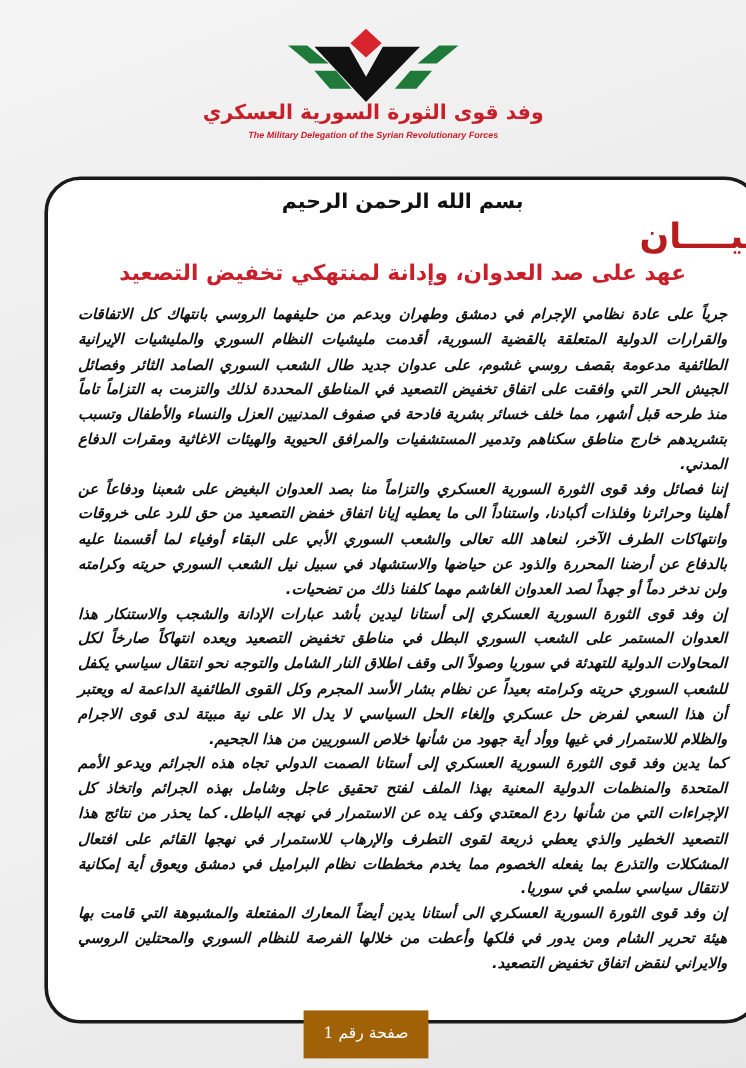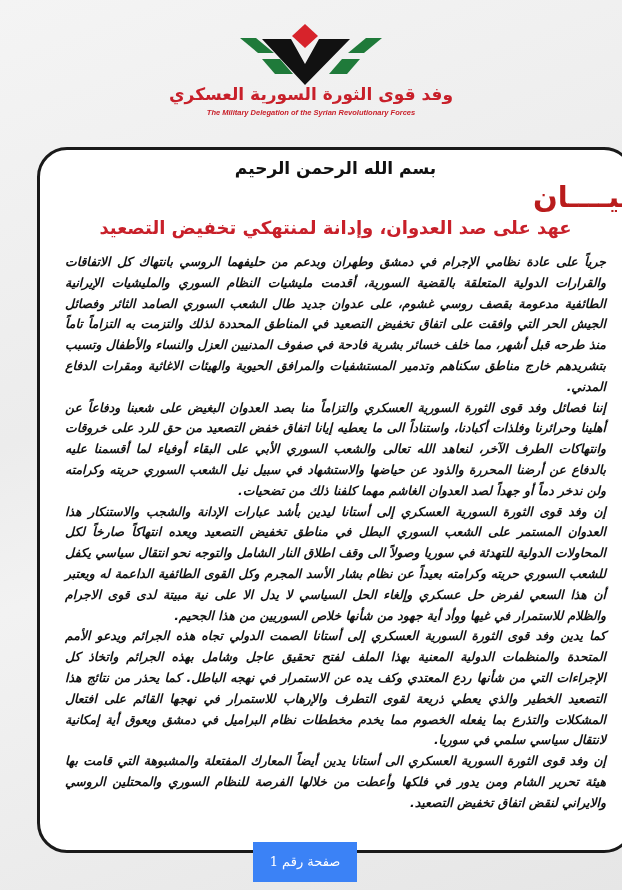--- a/index.html
+++ b/index.html
@@ -35,21 +35,21 @@
     font-size: 18px; color: #c8202a; font-weight: bold;
   }
   .body {
     position: absolute; left: 25px; right: 25px; top: 102px;
     direction: rtl; text-align: justify; text-align-last: right;
     font-size: 12.4px; line-height: 20.8px; color: #111; font-weight: bold;
   }
   .body p { margin: 0; font-style: italic; }
   .footer-tab {
     position: absolute; left: 253px; top: 842px; width: 104px; height: 40px;
-    background: #3b82f6; color: #fff; text-align: center; direction: rtl;
+    background: #a16207; color: #fff; text-align: center; direction: rtl;
     font-size: 13px; line-height: 40px; font-family: "DejaVu Serif", serif;
   }
 </style>
 </head>
 <body>
 
 <div class="header">
   <svg class="logo" viewBox="0 0 146 66">
 
     <polygon points="67,2 80,14 67,26 54,14" fill="#d7232b"></polygon>

